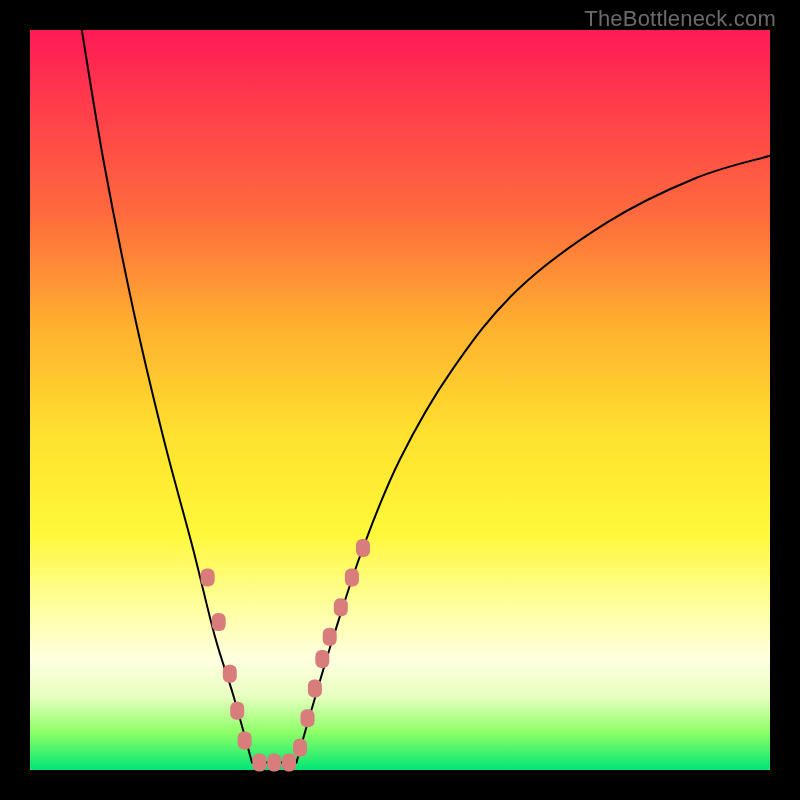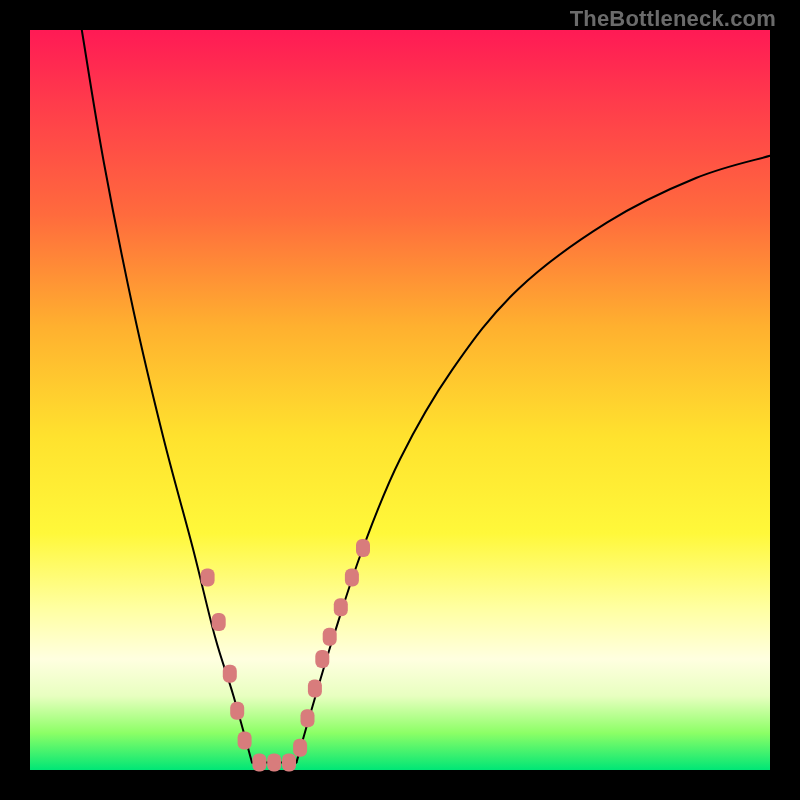--- a/index.html
+++ b/index.html
@@ -37,21 +37,21 @@
       #8cff66 95%,
       #00e676 100%
     );
   }
   .watermark {
     position: absolute;
     top: 6px;
     right: 24px;
     color: #6b6b6b;
     font-size: 22px;
-    font-weight: 700;
+    font-weight: 400;
     letter-spacing: 0.2px;
     user-select: none;
   }
   svg.overlay {
     position: absolute;
     left: 30px;
     top: 30px;
     width: 740px;
     height: 740px;
     overflow: visible;

